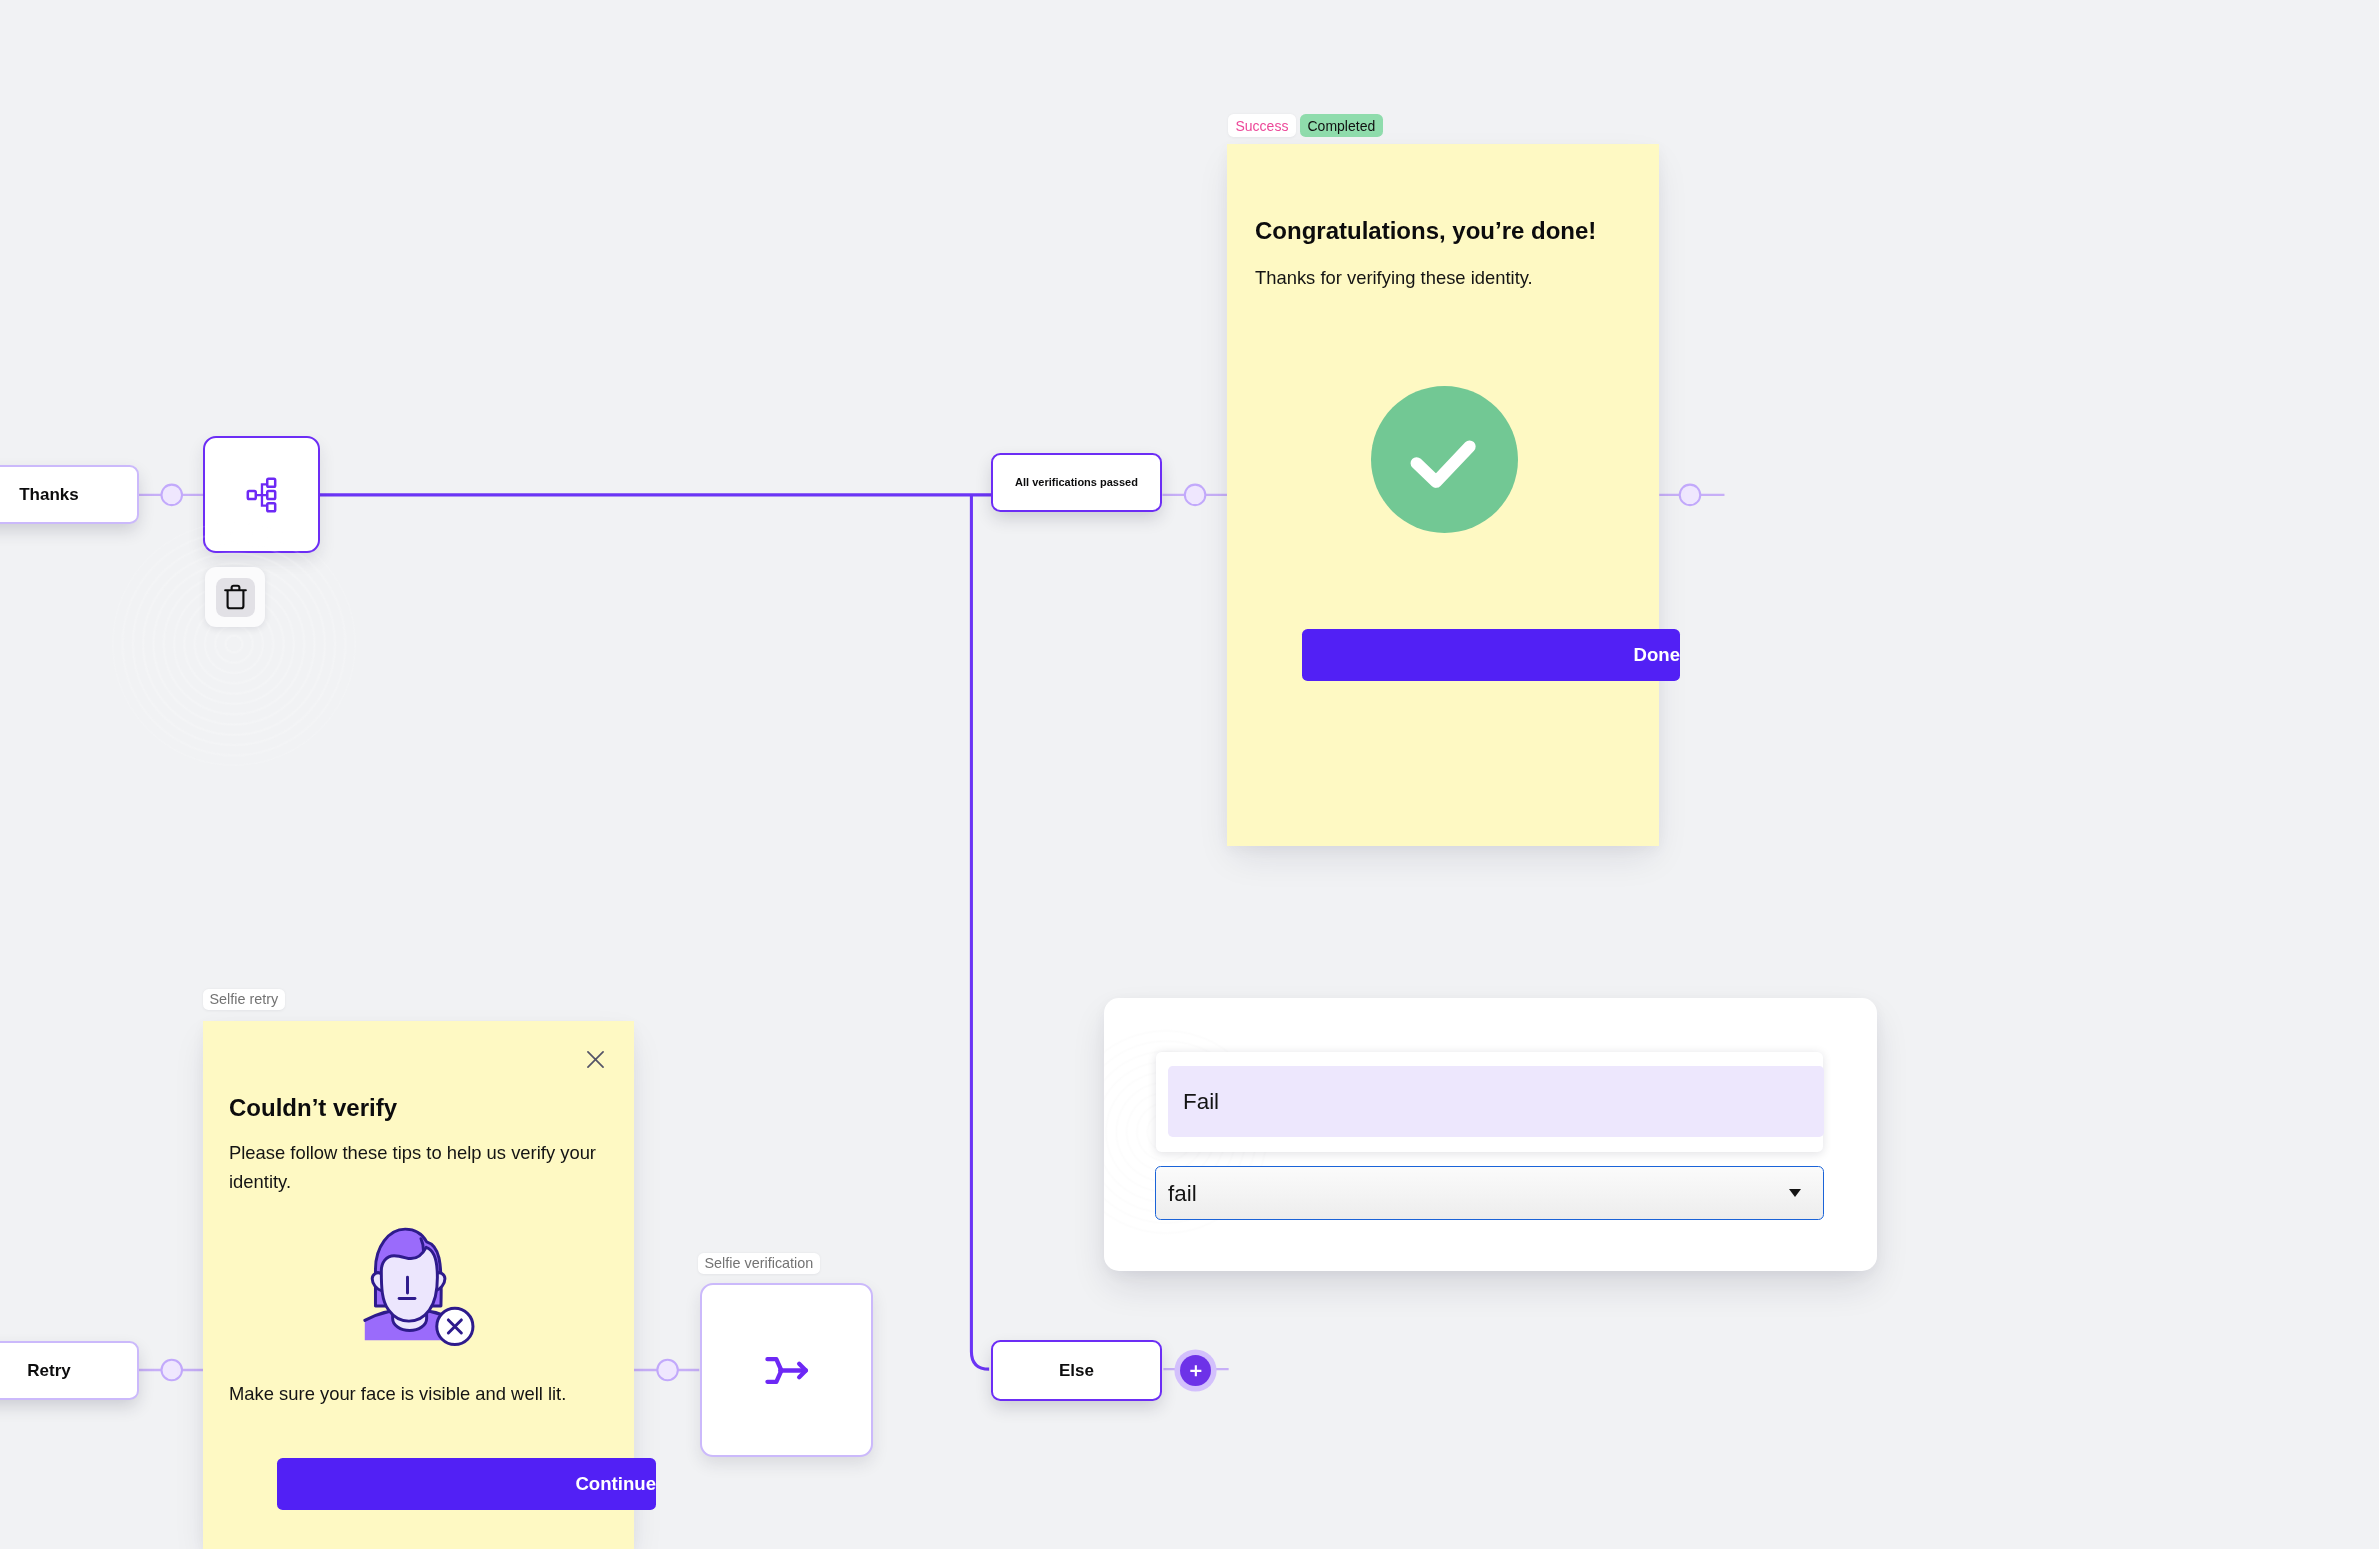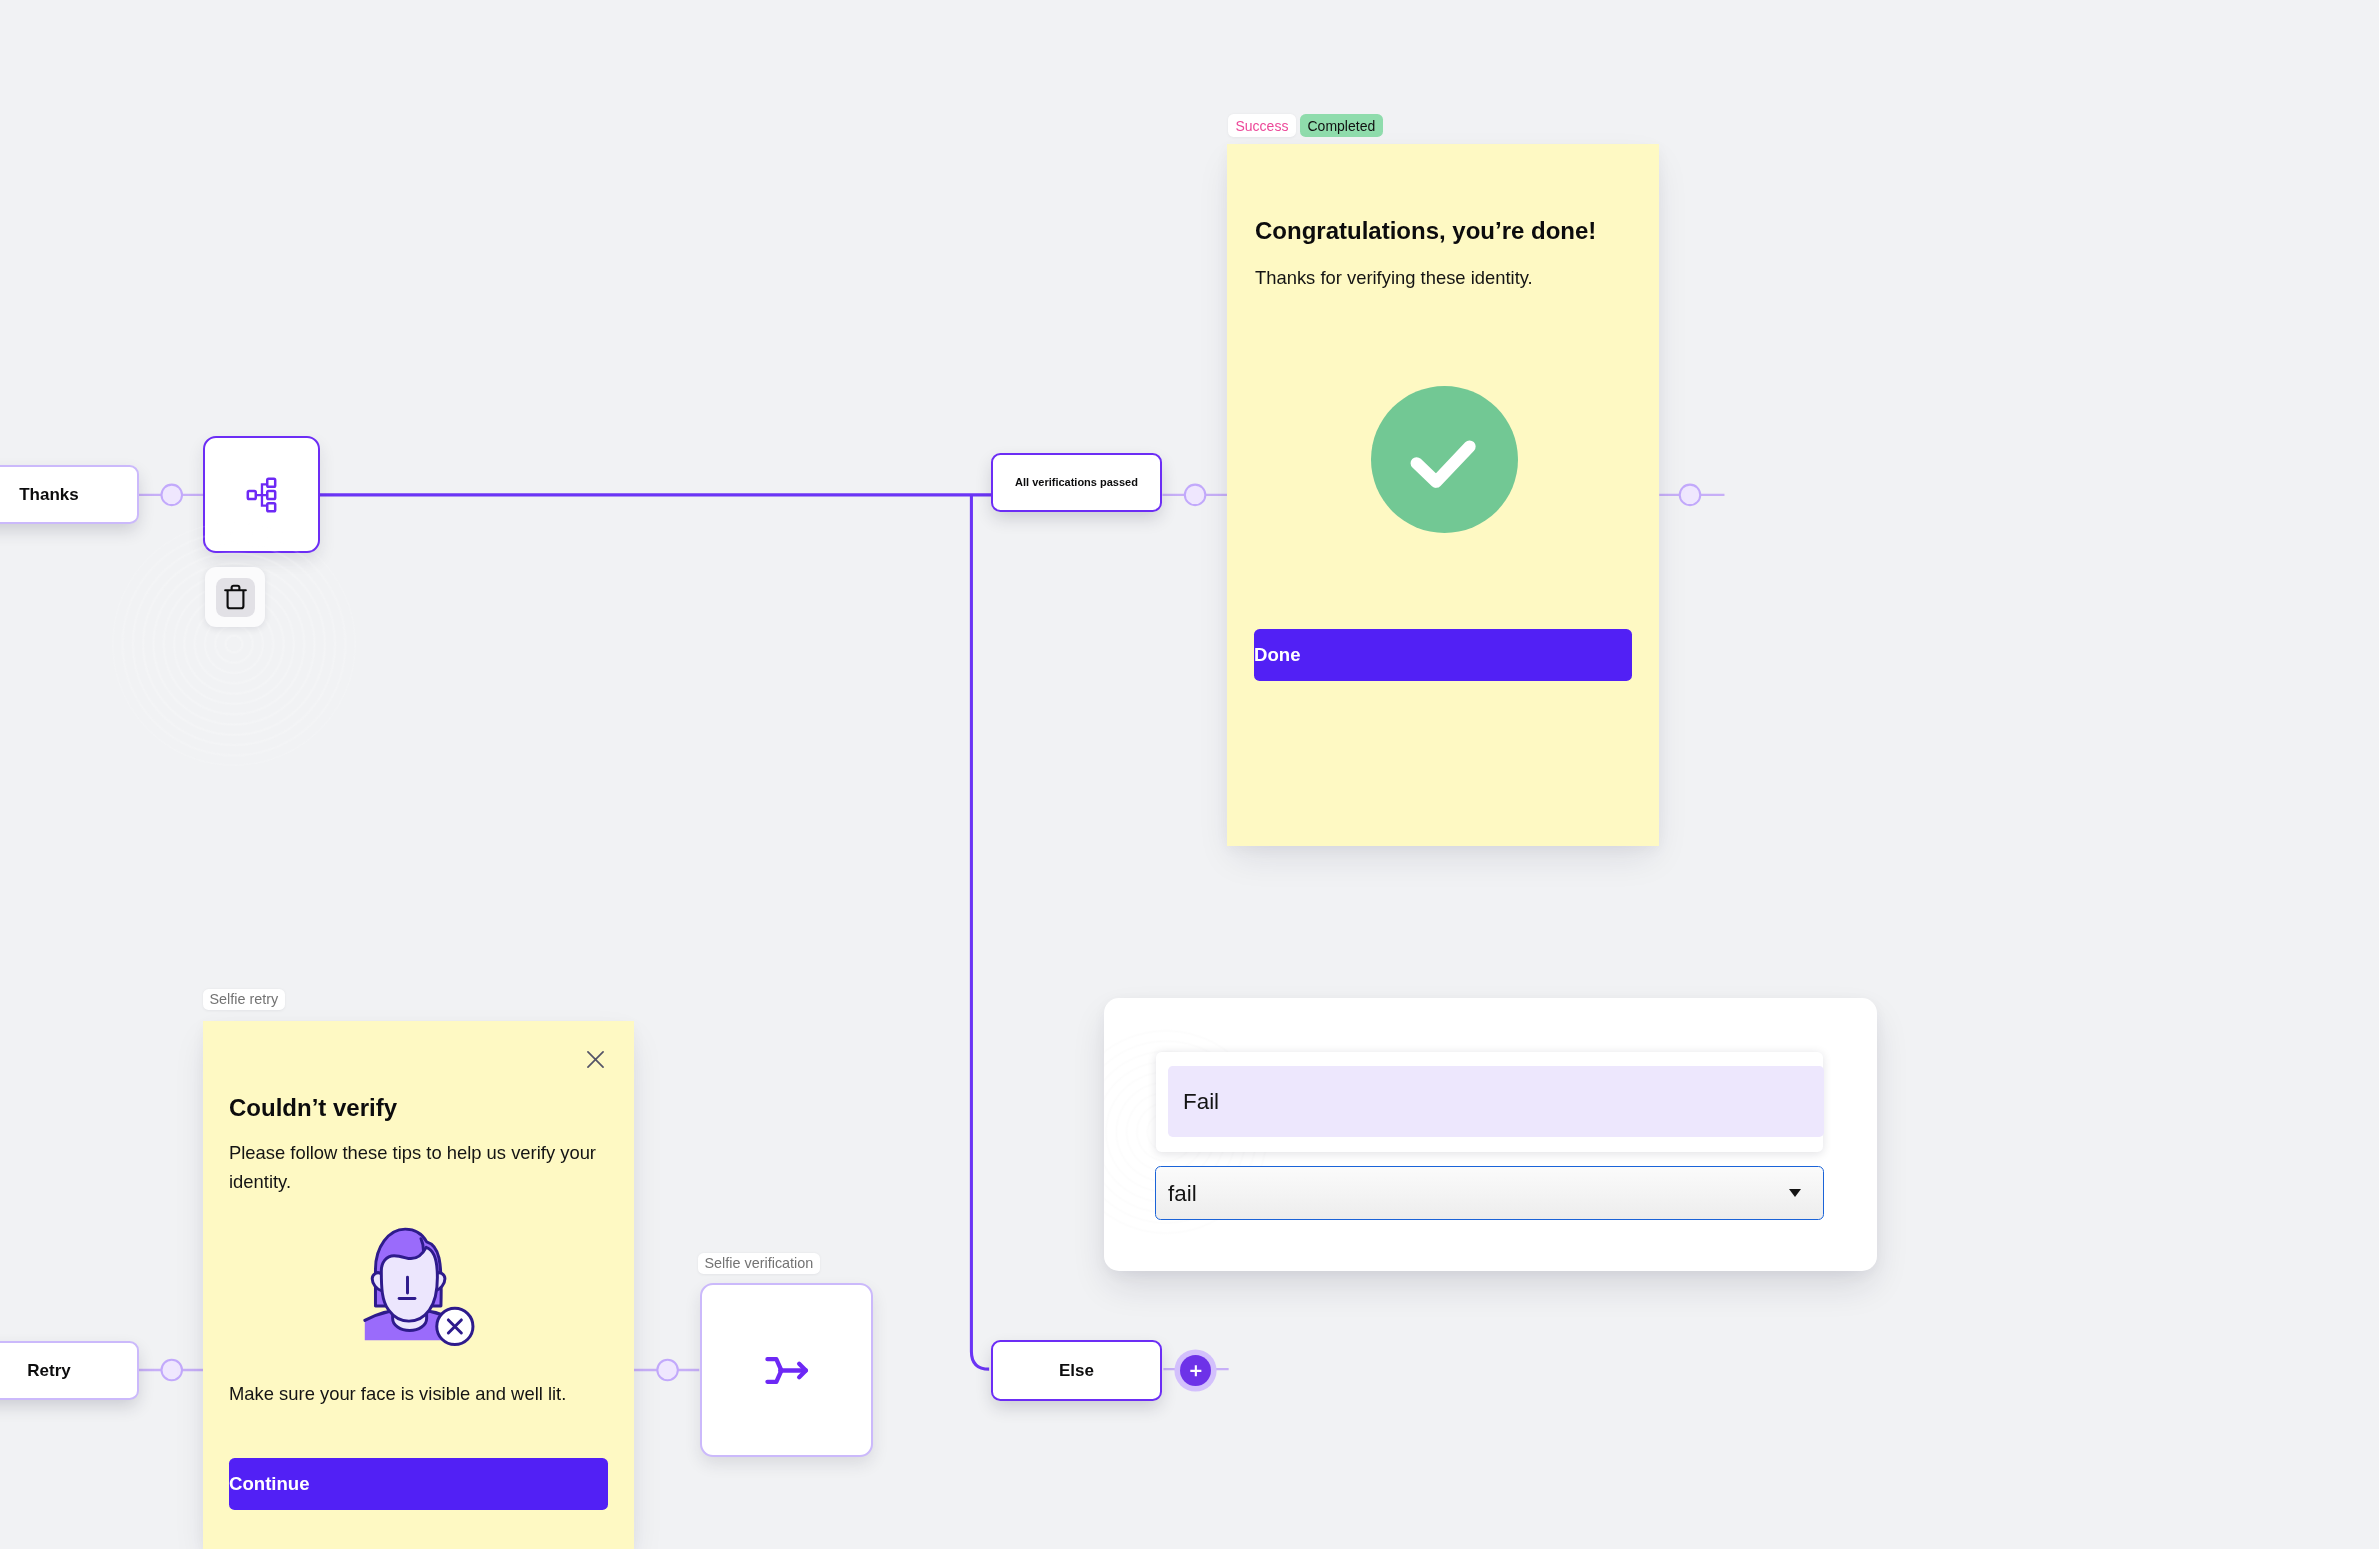--- a/index.html
+++ b/index.html
@@ -27,22 +27,22 @@
 
   
   .chip{position:absolute;background:#fff;color:#737373;border-radius:5.6px;
         font-size:14.4px;padding:0 6.5px;height:21.4px;line-height:21.4px;
         box-shadow:0 0.9px 2.8px rgba(16,16,40,.06);white-space:nowrap;}
 
   
   .card{position:absolute;background:#fef9c3;box-shadow:0 15px 35px -5.6px rgba(30,30,60,.115), 0 3.7px 13px rgba(30,30,60,.04);}
 
   .btn-primary{background:#5220f5;color:#fff;border:none;border-radius:3.7px;
-    font-weight:700;font-size:17.7px;display:flex;align-items:center;justify-content:flex-start;
-    font-family:"Liberation Sans",sans-serif;}
+    font-weight:700;font-size:17.7px;display:flex;align-items:center;justify-content:flex-end;
+    font-family:"Liberation Sans",sans-serif;margin-left:48px;}
 
   .badge{position:absolute;border-radius:5.6px;font-size:14px;line-height:1;padding:4.7px 7.5px;}
   .badge.purple{background:#fff;color:#ec4899;box-shadow:0 0.9px 2.8px rgba(16,16,40,.05);}
   .badge.green{background:#8fdcac;color:#111;}
 
   .dd-panel{position:absolute;background:#fff;border-radius:13px;
             box-shadow:0 17px 37px -5.6px rgba(30,30,60,.14), 0 3.7px 13px rgba(30,30,60,.045);}
   .dd-list{position:absolute;background:#fff;border-radius:7.5px;
            box-shadow:0 1.9px 9.3px rgba(20,20,43,.12);}
   .dd-opt{position:absolute;background:#ede7fd;border-radius:3.7px;

